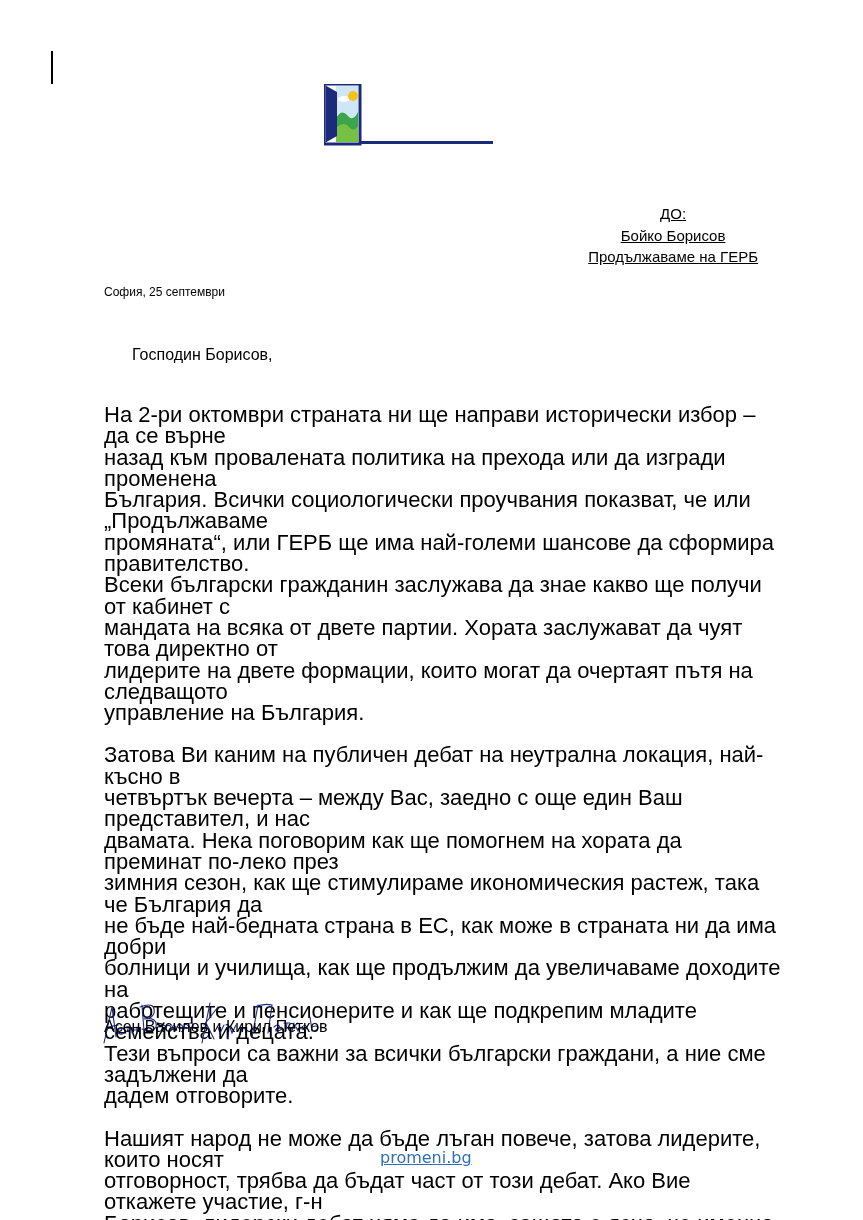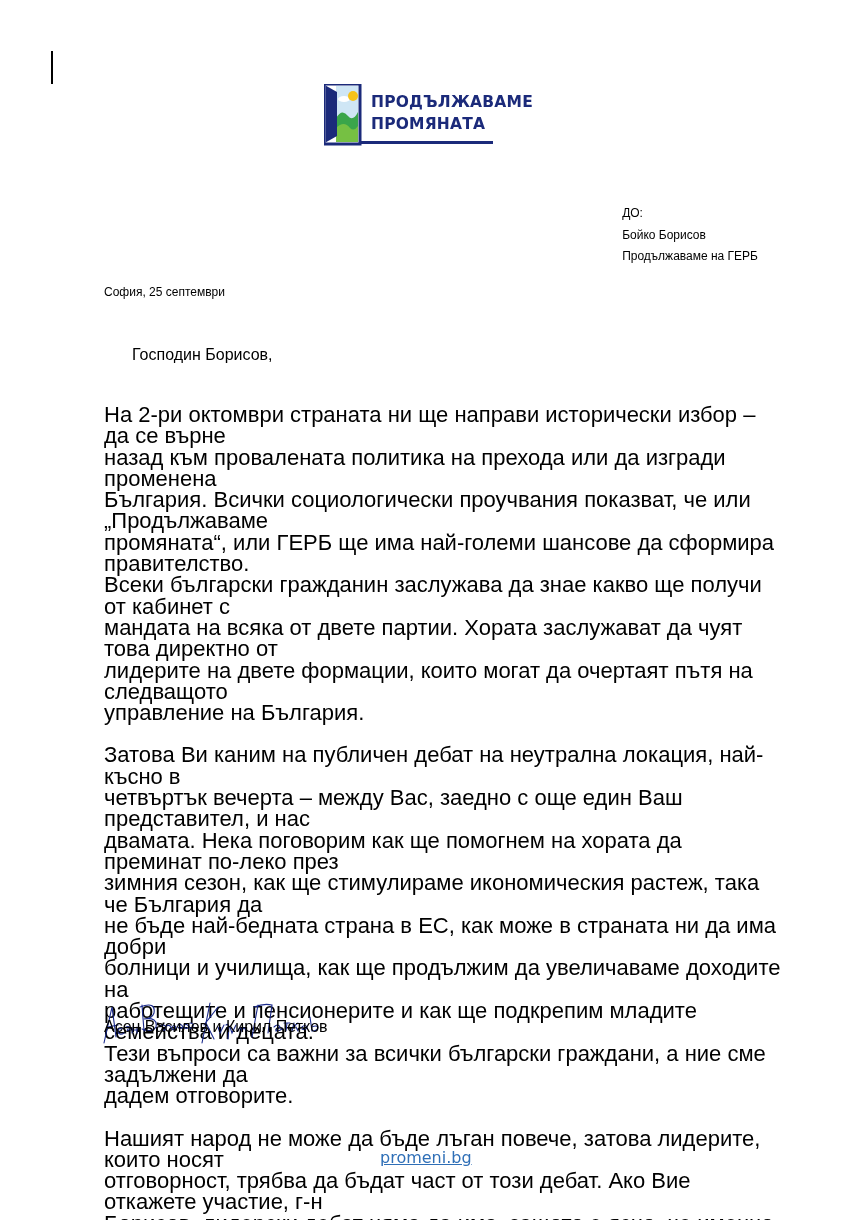--- a/index.html
+++ b/index.html
@@ -48,23 +48,24 @@
       left: 36px;
       top: 57px;
       width: 133px;
       height: 3px;
       background: #1b2a7a;
     }
     .recipient {
       position: absolute;
       right: 105px;
       top: 203px;
-      text-align: left;
-      font-size: 12px;
+      text-align: center;
+      font-size: 15px;
       line-height: 21.5px;
+      text-decoration: underline;
     }
     .date {
       position: absolute;
       left: 104px;
       top: 285px;
       font-size: 12px;
     }
     .salutation {
       position: absolute;
       left: 104px;
@@ -126,24 +127,20 @@
 
     <ellipse cx="20" cy="15" rx="6" ry="3" fill="#ffffff"></ellipse>
 
     <circle cx="29" cy="12" r="5" fill="#f6c21a"></circle>
 
     <path d="M12 34 Q18 24 24 32 Q29 38 34 28 L34 58 L12 58 Z" fill="#3aa54a"></path>
     <path d="M12 44 Q20 36 26 44 Q30 48 34 42 L34 58 L12 58 Z" fill="#76c043"></path>
 
     <polygon points="1.5,1.5 13,8 13,52 1.5,58.5" fill="#1b2a7a"></polygon>
   </svg>
-  <div class="logo-text">
-    <div>ПРОДЪЛЖАВАМЕ</div>
-    <div>ПРОМЯНАТА</div>
-  </div>
   <div class="logo-underline"></div>
 </div>
 
 <div class="recipient">
   <div>ДО:</div>
   <div>Бойко Борисов</div>
   <div>Продължаваме на ГЕРБ</div>
 </div>
 
 <div class="date">София, 25 септември</div>

